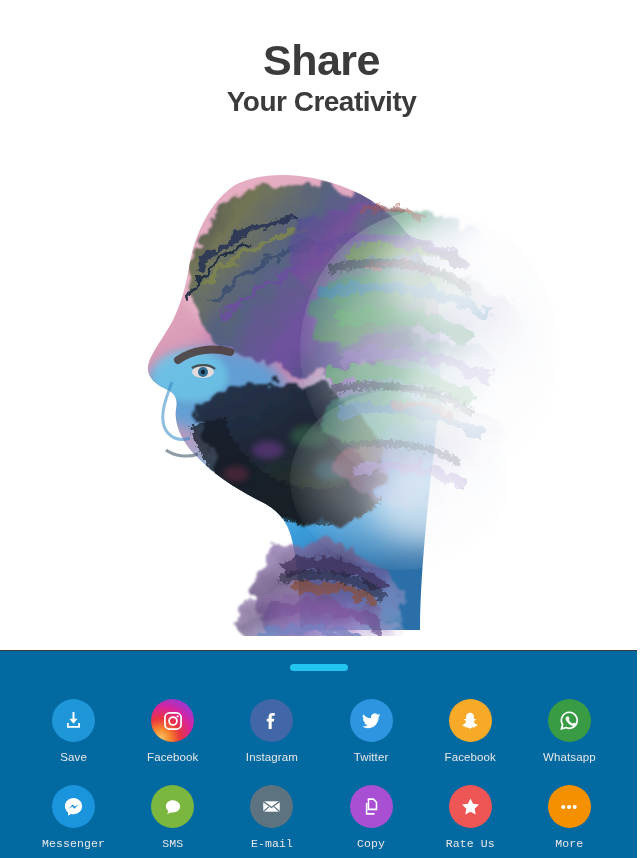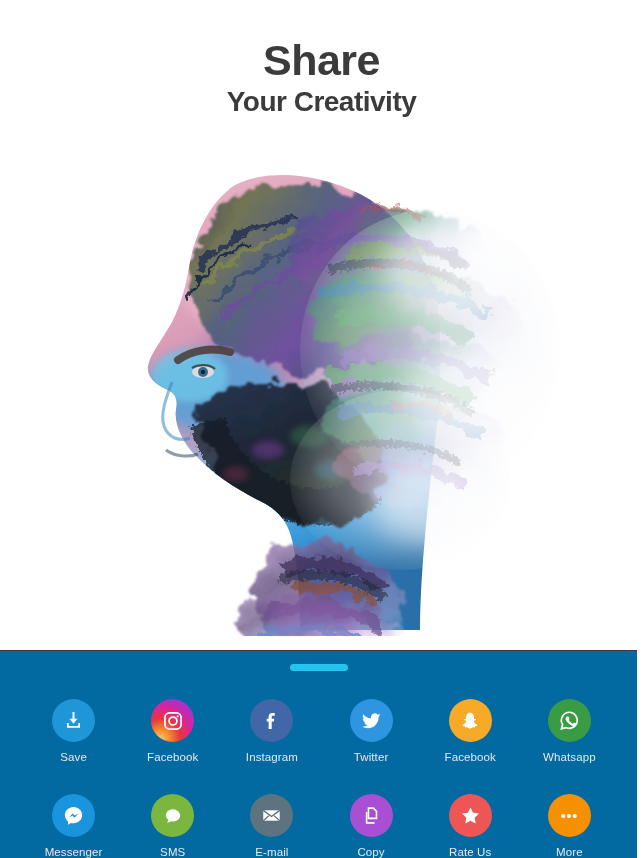--- a/index.html
+++ b/index.html
@@ -55,21 +55,21 @@
     width:58px; height:7px;
     border-radius:4px;
     background:#22c5f0;
   }
   .share-row {
     position:absolute; left:0; width:643px;
     display:flex; justify-content:space-around; align-items:flex-start;
     padding:0 24px;
   }
   #share-row-1 { top:48px; }
-  #share-row-2 { top:143px; }
+  #share-row-2 { top:134px;font-family:Liberation Mono, monospace; }
 
   .share-item {
     width:78px;
     display:flex; flex-direction:column; align-items:center;
     cursor:pointer;
   }
   .share-icon {
     width:43px; height:43px; border-radius:50%;
     display:flex; align-items:center; justify-content:center;
     position:relative;

